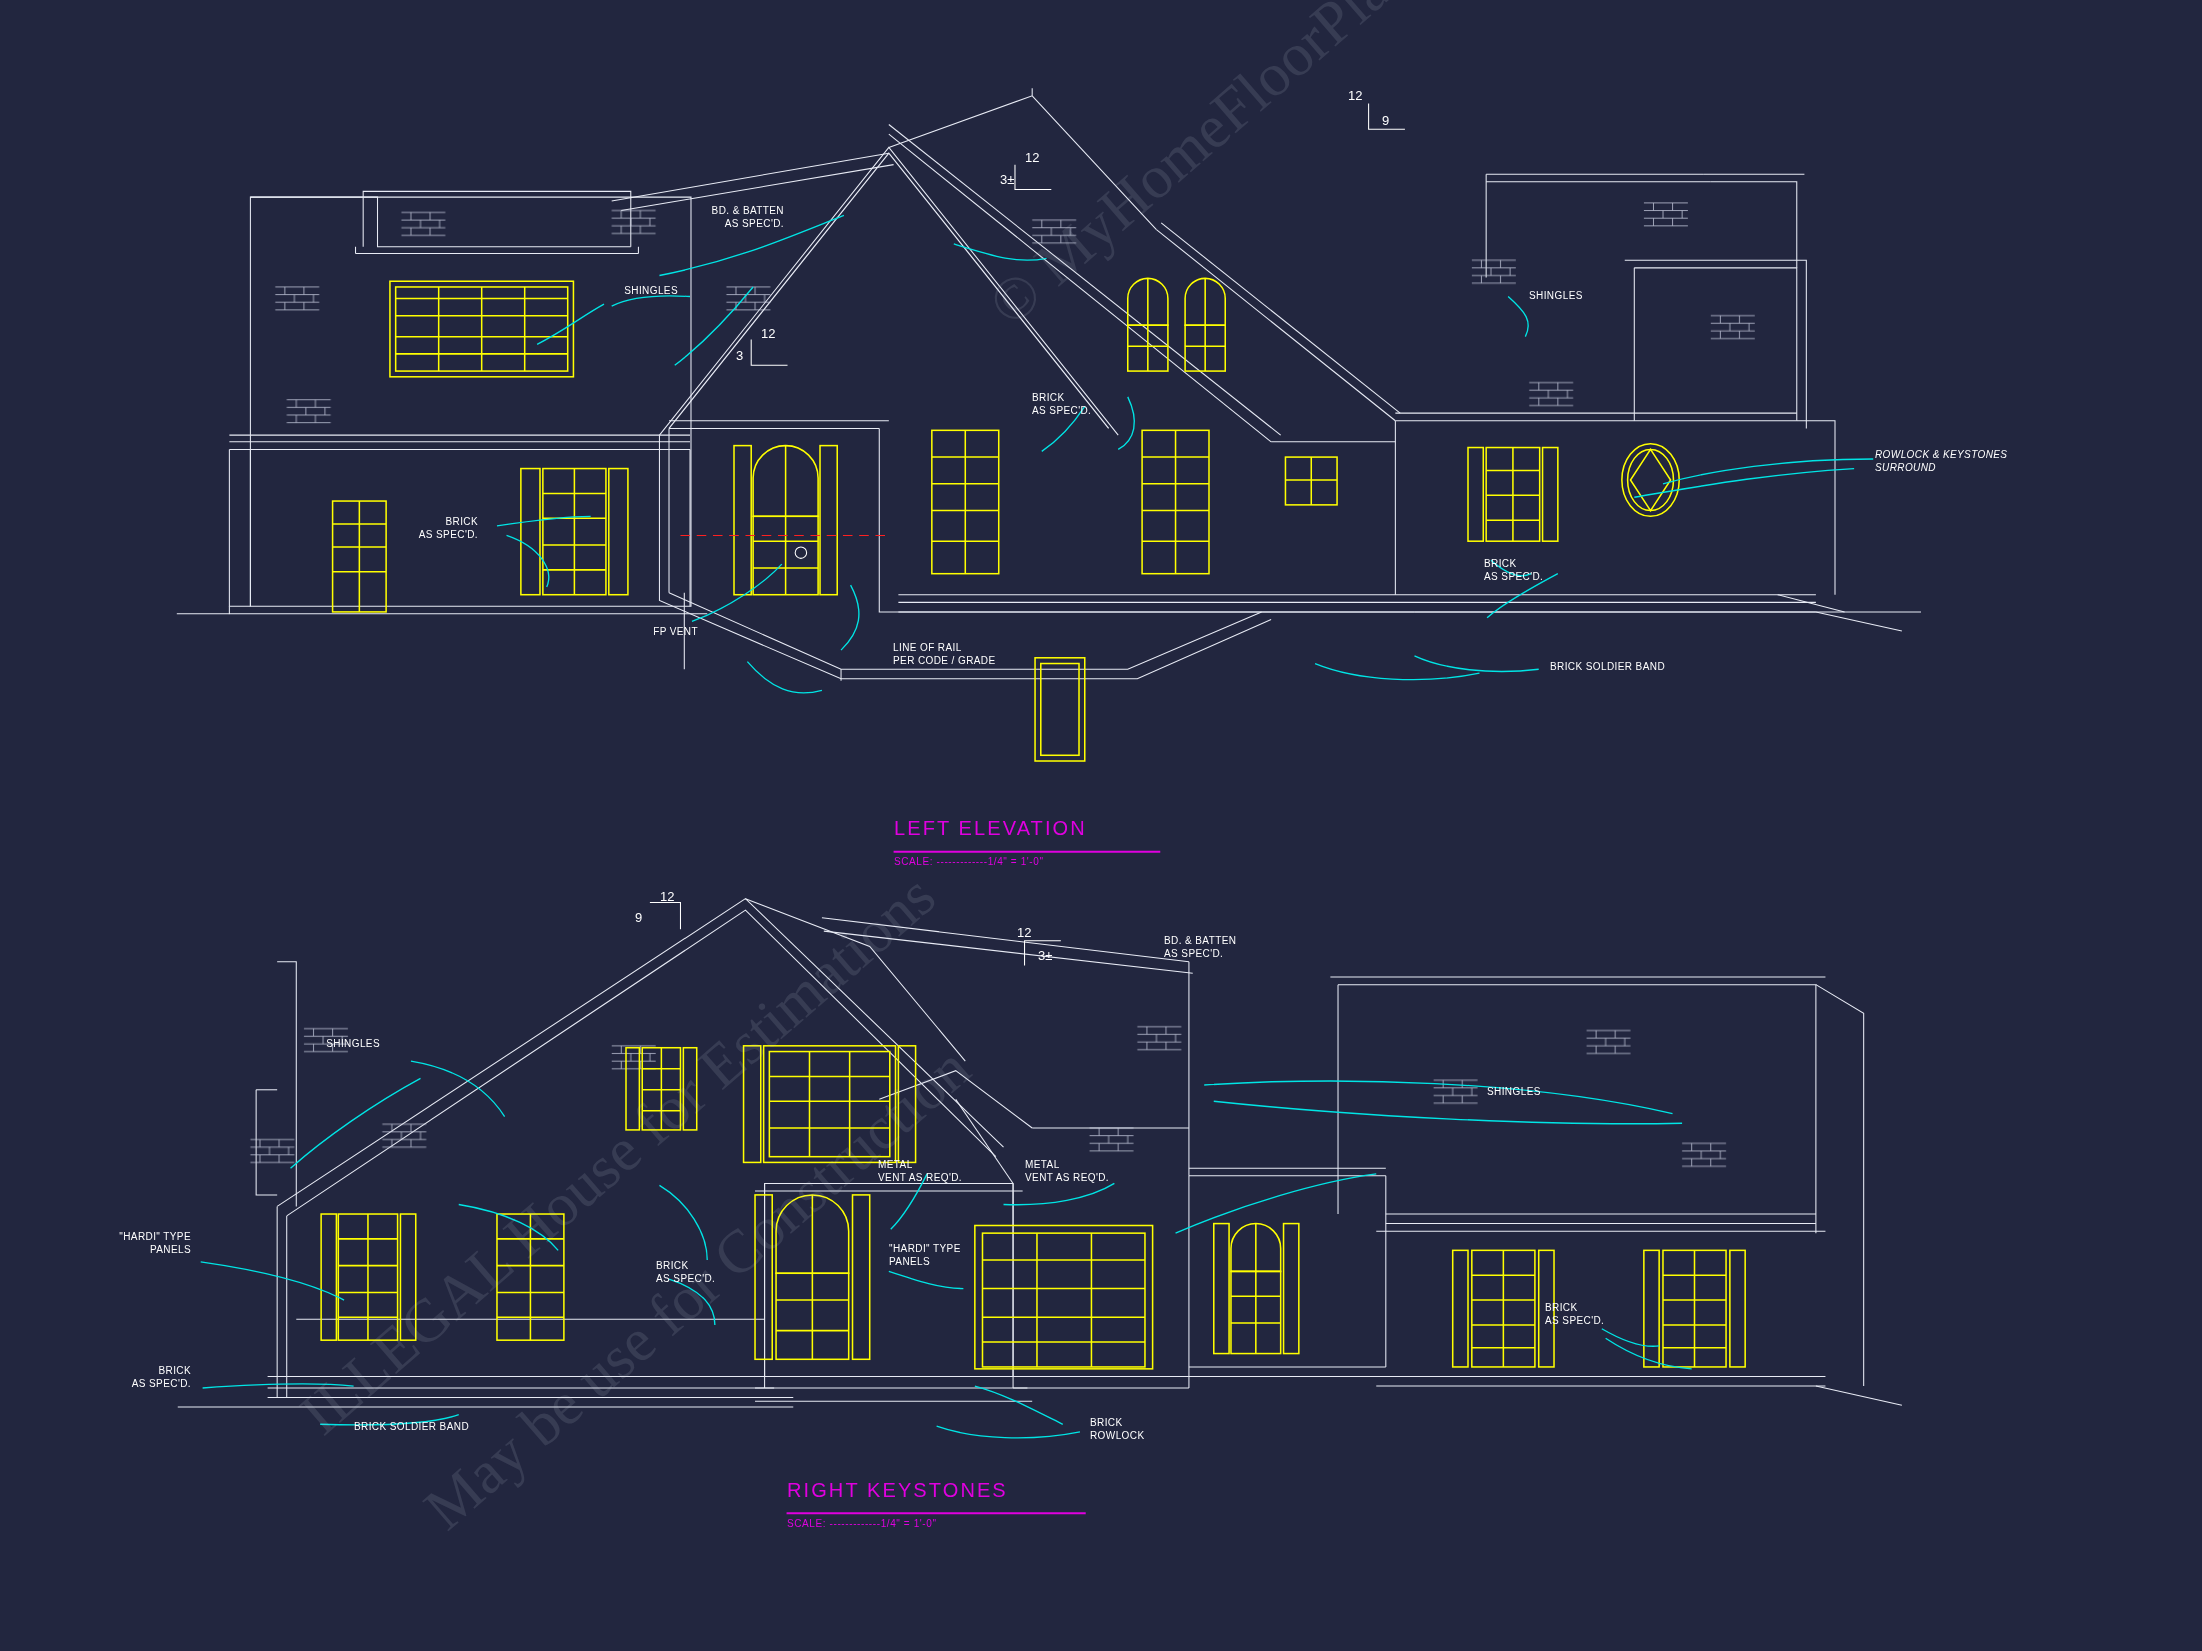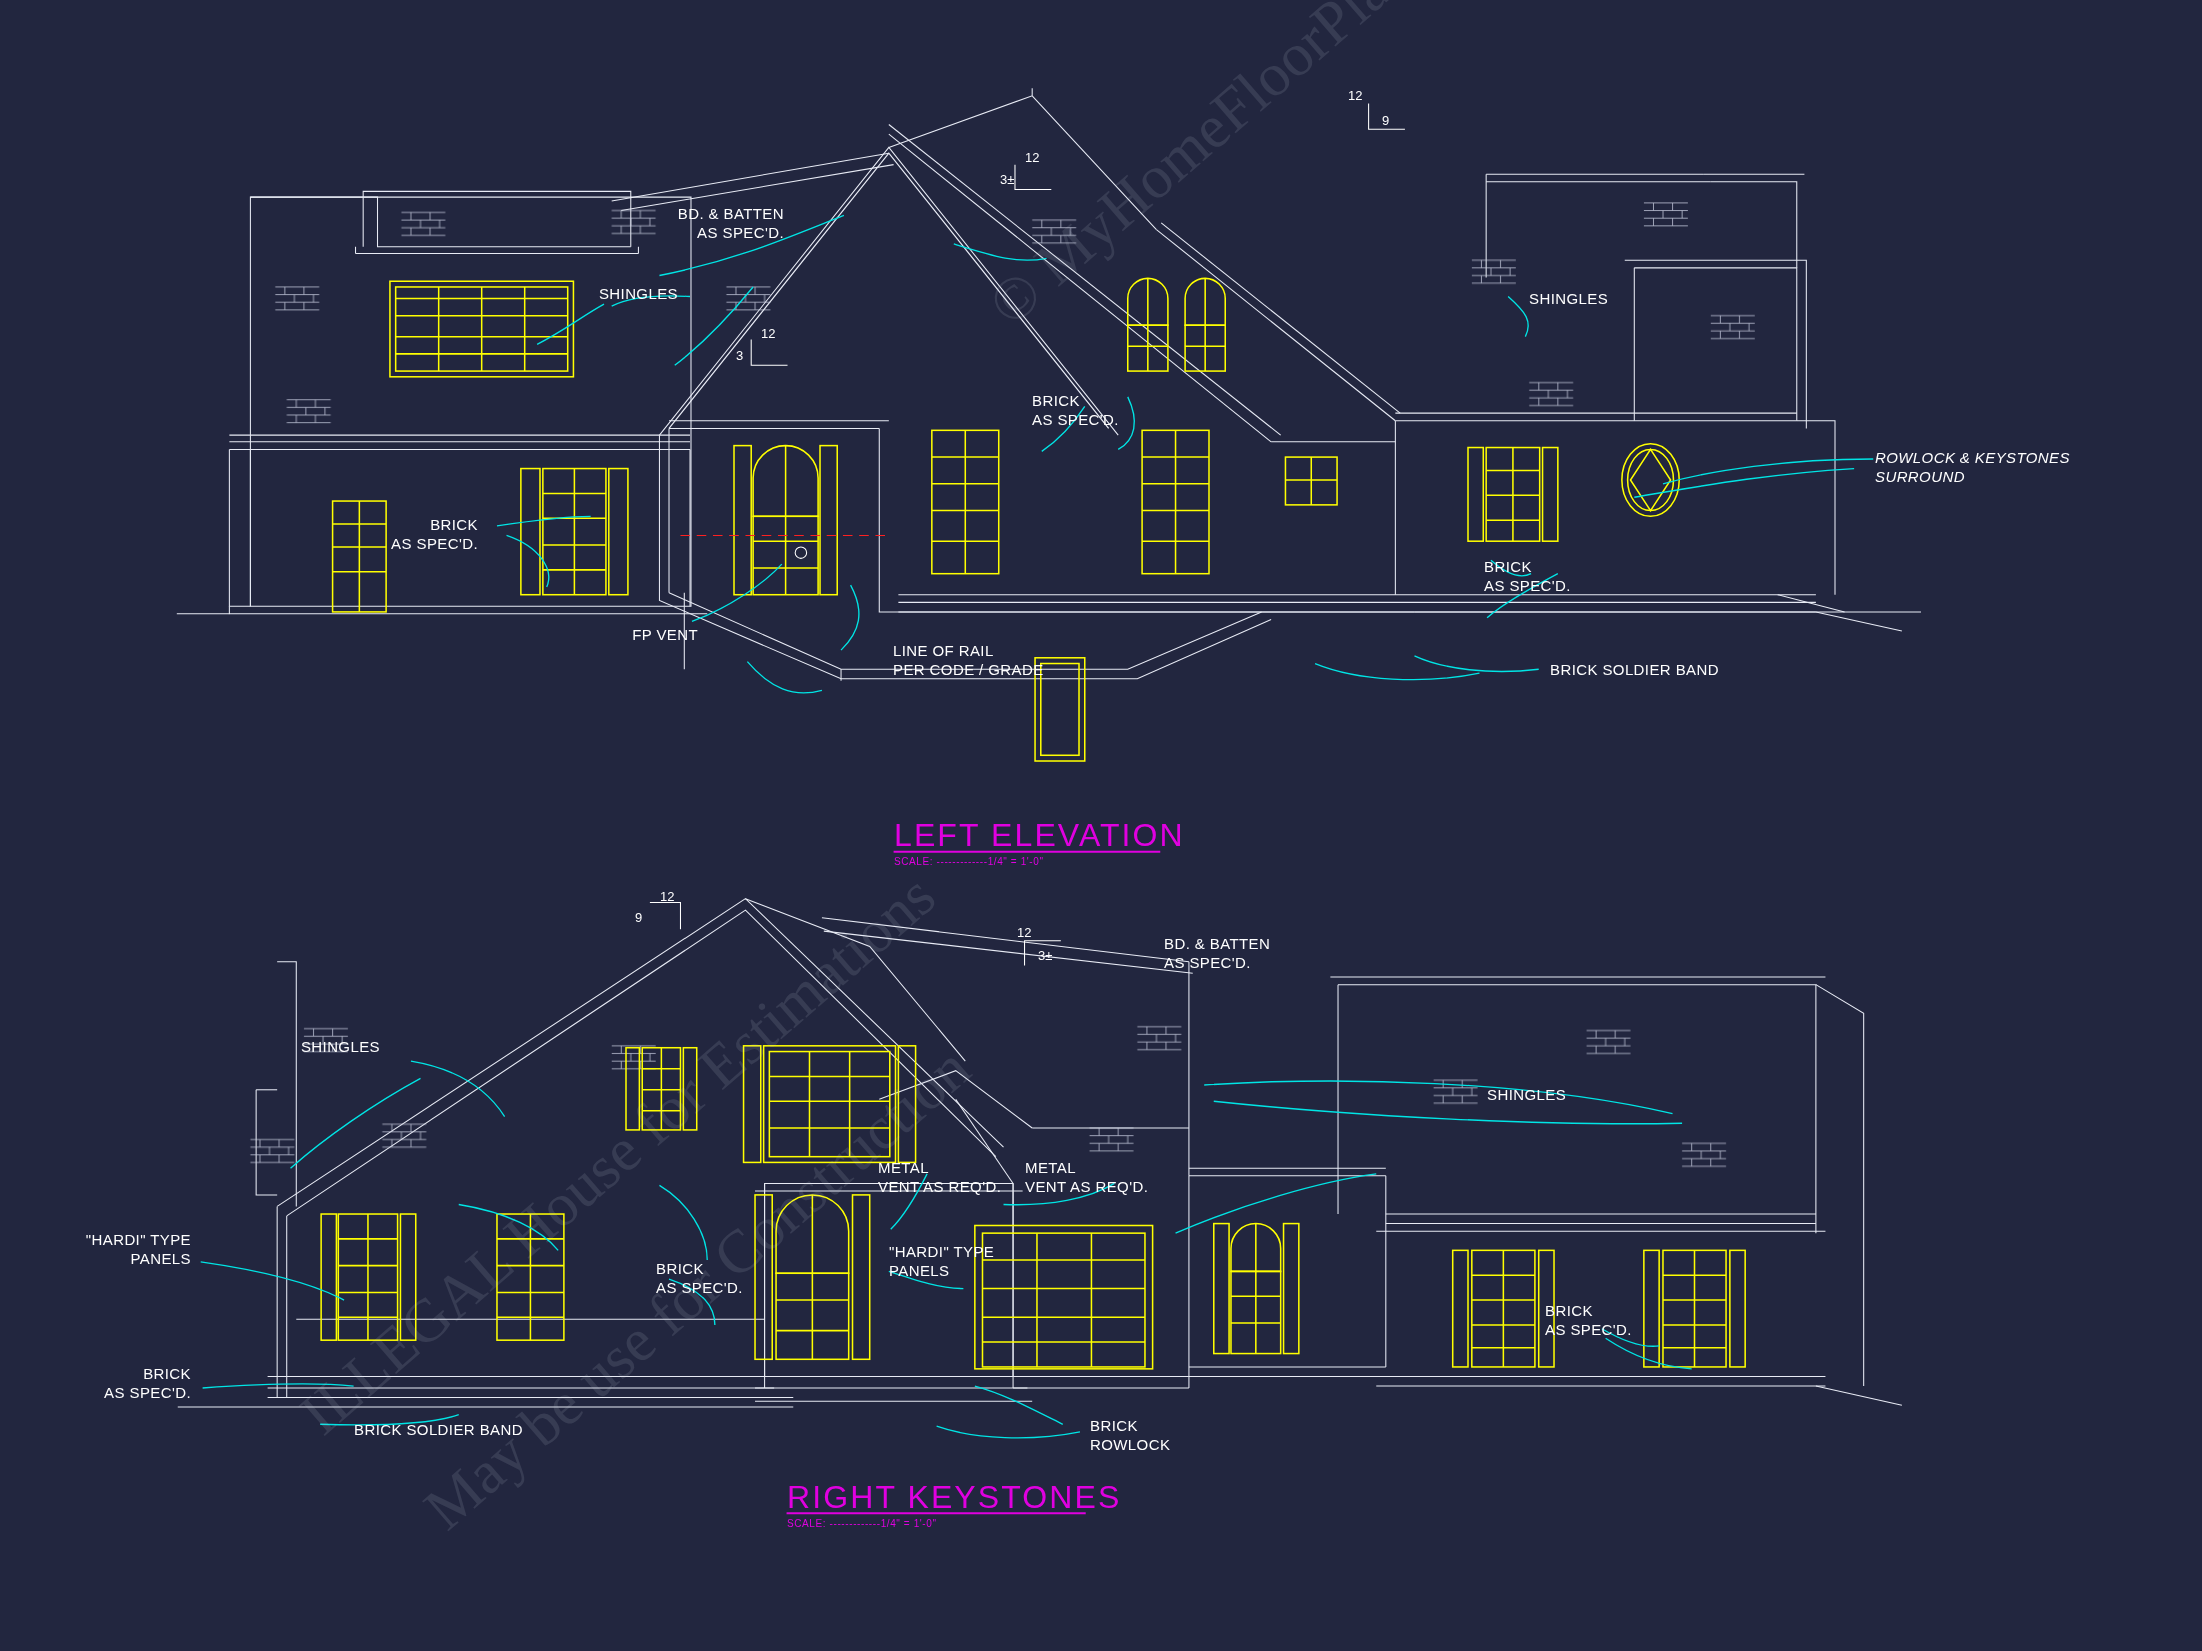--- a/index.html
+++ b/index.html
@@ -23,32 +23,32 @@
   }
   svg#drawing {
     position: absolute;
     left: 0;
     top: 0;
     width: 2202px;
     height: 1652px;
   }
   .lbl {
     position: absolute;
-    font-size: 15px;
+    font-size: 10px;
     letter-spacing: 0.4px;
     line-height: 1.25;
     color: #ffffff;
     white-space: pre;
     pointer-events: none;
   }
   .lbl.rgt { text-align: right; }
   .title {
     position: absolute;
     color: #e000e0;
-    font-size: 32px;
+    font-size: 20px;
     letter-spacing: 2.1px;
     white-space: pre;
     font-family: "Liberation Sans", sans-serif;
   }
   .scale {
     position: absolute;
     color: #e000e0;
     font-size: 10px;
     letter-spacing: 0.6px;
     white-space: pre;

